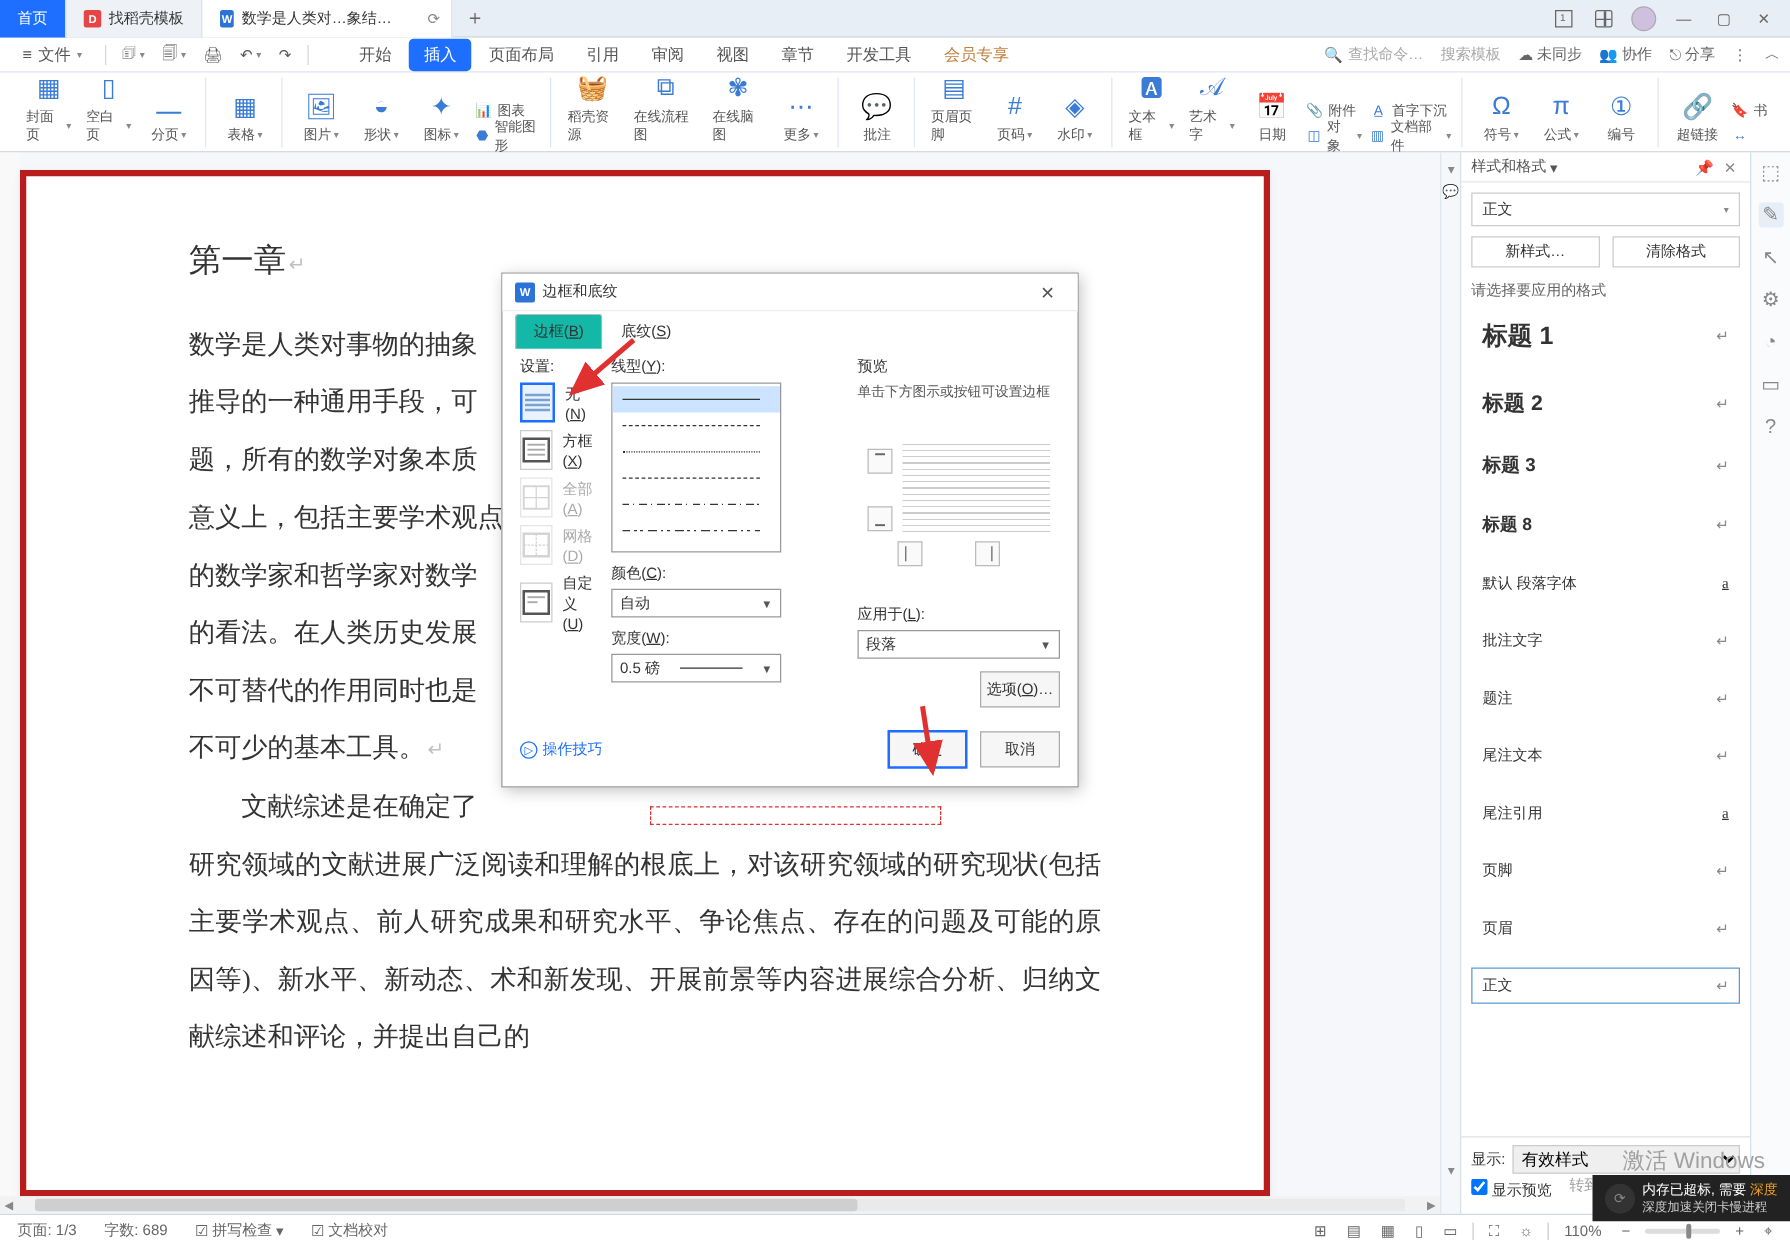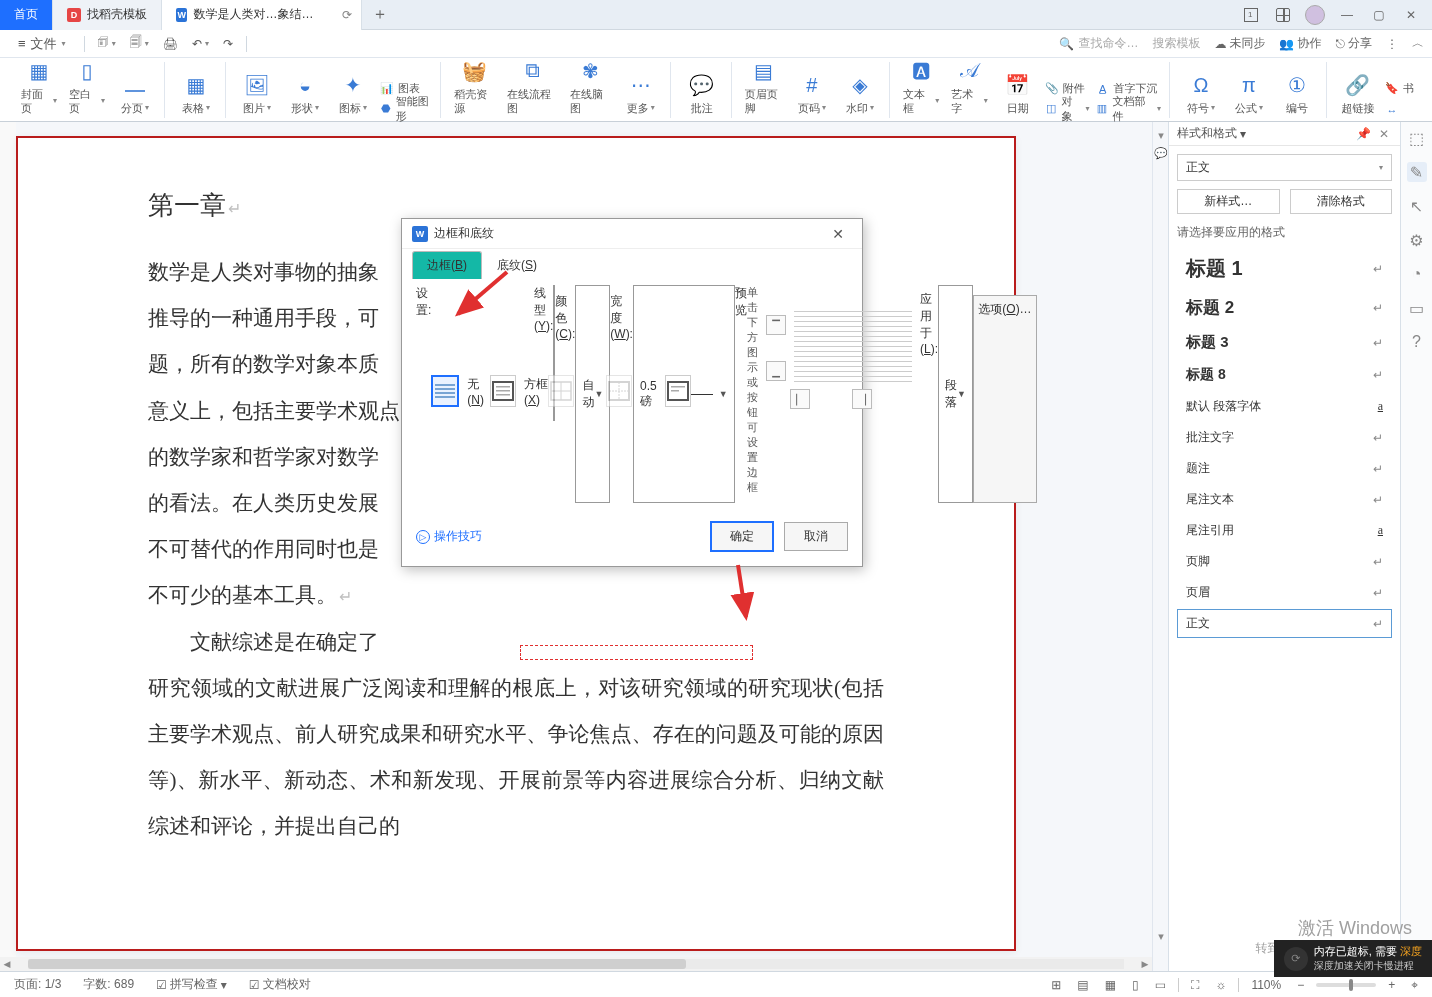--- a/index.html
+++ b/index.html
@@ -46,21 +46,21 @@
   .big-btn { display:flex; flex-direction:column; align-items:center; gap:2px; font-size:11px; color:#555; padding:2px 3px;min-width:42px;}
   .big-btn .icon-box { width:28px; height:28px; display:flex;align-items:center;justify-content:center;color:#3a7bd5;font-size:20px;}
   .big-btn .lbl { display:flex;align-items:center;gap:2px;line-height:1.3;}
   .small-btn-col { display:flex;flex-direction:column;gap:2px;font-size:11px;color:#555;}
   .small-btn { display:flex;align-items:center;gap:4px;height:18px;}
   .small-icon { width:14px;height:14px;display:inline-flex;align-items:center;justify-content:center;color:#3a7bd5;}
   
   
   .main-area { position:absolute; top:122px; left:0; right:0; bottom:26px; display:flex;}
   .doc-area { flex:1; background:#f5f7fa; position:relative; overflow:hidden;}
-  .doc-page { position:absolute; left:16px; top:14px; width:1000px; background:#fff; border:2px solid #b91c1c; box-shadow: 0 2px 8px rgba(0,0,0,0.06); padding: 50px 130px 100px 130px;}
+  .doc-page { position:absolute; left:16px; top:14px; width:1000px; background:#fff; border:5px solid #b91c1c; box-shadow: 0 2px 8px rgba(0,0,0,0.06); padding: 50px 130px 100px 130px;}
   .vruler { position:absolute; left:0; top:0; width:16px; height:2000px; background:#f9f9f9;}
   .doc-page h1 { font-size:26px; font-weight:normal; font-family: "SimSun", serif; margin-bottom:26px;}
   .doc-page p { font-size:21px; line-height:2.2; font-family:"SimSun", serif; text-align:justify;}
   .doc-page p.indent { text-indent:2em;}
   .para-mark { color:#c0c0c0; font-size:16px; margin-left:2px;}
   .red-dashed { border:1.5px dashed #e03030; position:absolute; pointer-events:none;}
   
   
   .right-side-icons { width:32px; border-left:1px solid #d8e0e8; background:#fafbfc; display:flex; flex-direction:column; align-items:center; padding-top:6px; gap:14px;}
   .rsi { width:20px;height:20px;color:#888;display:flex;align-items:center;justify-content:center;font-size:16px;}
@@ -68,21 +68,21 @@
   
   .style-panel { width:232px; border-left:1px solid #d8e0e8; background:#fff; display:flex; flex-direction:column;}
   .sp-header { height: 24px; display:flex; align-items:center; padding:0 8px; border-bottom:1px solid #e6e6e6;}
   .sp-header .title { flex:1; font-size:12px; color:#555; display:flex; align-items:center; gap:3px;}
   .sp-header .ctrl { width:16px;height:16px;color:#888;display:flex;align-items:center;justify-content:center;margin-left:4px;}
   .sp-body { flex:1; padding: 8px; overflow:auto;}
   .style-current { border:1px solid #ccc; padding:4px 8px; margin-bottom:8px; display:flex;align-items:center;justify-content:space-between;}
   .sp-btns { display:flex; gap:10px; margin-bottom:10px;}
   .sp-btn { flex:1; border:1px solid #ccc; padding:3px 0; text-align:center; background:#fff;}
   .sp-hint { font-size:12px; color:#666; margin:8px 0;}
-  .style-list { display:flex; flex-direction:column; gap:2px;}
+  .style-list { display:flex; flex-direction:column; gap:17px;}
   .style-item { padding:5px 8px; display:flex; align-items:center; justify-content:space-between; border:1px solid transparent;}
   .style-item.sel { border:1px solid #5b9bd5;}
   .style-item .ret { color:#888;}
   .style-item .a-mark { font-family:serif; text-decoration:underline;}
   .sn1 { font-size:20px; font-weight:bold;}
   .sn2 { font-size:17px; font-weight:bold;}
   .sn3 { font-size:15px; font-weight:bold;}
   .sn4 { font-size:14px; font-weight:bold;}
   .sp-footer { border-top:1px solid #e0e0e0; padding:6px 8px;}
   .sp-footer .row { display:flex; align-items:center; gap:6px; margin-bottom:4px; font-size:12px;}
@@ -98,21 +98,21 @@
   .dialog-overlay { position:absolute; left:401px; top:218px; width:462px; background:#fff; border:1px solid #999; box-shadow: 2px 3px 12px rgba(0,0,0,0.25); z-index:100;}
   .dlg-title { height:30px; background:#fff; display:flex; align-items:center; padding:0 10px; border-bottom:1px solid #eee;}
   .dlg-title-icon { width:16px;height:16px;background:#2b73d7;border-radius:2px;margin-right:6px;display:flex;align-items:center;justify-content:center;color:#fff;font-size:9px;font-weight:bold;}
   .dlg-title-text { flex:1; font-size:12px;}
   .dlg-close { width:28px;height:24px;display:flex;align-items:center;justify-content:center;color:#555;font-size:14px;}
   .dlg-tabs { display:flex; padding: 2px 10px 0 10px;}
   .dlg-tab { padding:5px 14px; border:1px solid transparent; border-bottom:none; font-size:12px;}
   .dlg-tab.active { border-color:#bbb; background:#14b8a6; border-radius:3px 3px 0 0;}
   .dlg-tab .ul{text-decoration:underline;}
   .dlg-body { padding: 6px 14px 10px 14px; display:flex; gap:14px;}
-  .dlg-col { display:flex; flex-direction:row;}
+  .dlg-col { display:flex; flex-direction:column;}
   .dlg-col.settings { width:104px;}
   .dlg-col.linetype { width:140px;}
   .dlg-col.preview { flex:1;margin-left:47px;}
   .set-label { font-size:12px; margin-bottom:4px;}
   .set-row { display:flex; align-items:center; gap:8px; margin-bottom:6px;}
   .set-icon { width:34px;height:32px; border:1px solid #ccc; background:#fff; display:flex;align-items:center;justify-content:center; position:relative;}
   .set-icon.sel { border:2px solid #1e6fff; background:#eaf2ff;}
   .set-icon svg { width:24px;height:22px;}
   .set-nm { font-size:12px;}
   .set-nm .ul{text-decoration:underline;}
@@ -202,20 +202,31 @@
 <div class="qat-row">
   <div class="qat-btn file-btn">≡ <span>文件</span> <span class="chev-down">▾</span></div>
   <div class="qat-sep"></div>
   <div class="qat-btn">🗊<span class="chev-down">▾</span></div>
   <div class="qat-btn">🗐<span class="chev-down">▾</span></div>
   <div class="qat-btn">🖨</div>
   <div class="qat-btn">↶<span class="chev-down">▾</span></div>
   <div class="qat-btn">↷</div>
   <div class="qat-sep"></div>
 
+  <div class="ribbon-tabs">
+    <div class="ribbon-tab">开始</div>
+    <div class="ribbon-tab active">插入</div>
+    <div class="ribbon-tab">页面布局</div>
+    <div class="ribbon-tab">引用</div>
+    <div class="ribbon-tab">审阅</div>
+    <div class="ribbon-tab">视图</div>
+    <div class="ribbon-tab">章节</div>
+    <div class="ribbon-tab">开发工具</div>
+    <div class="ribbon-tab member">会员专享</div>
+  </div>
 
   <div class="ribbon-right">
     <div class="search-box">🔍 <span>查找命令…</span></div>
     <div class="search-box">
         <span>搜索模板</span>
       </div>
     <div class="rr-item">☁ <span>未同步</span></div>
     <div class="rr-item">👥 <span>协作</span></div>
     <div class="rr-item">⎋ <span>分享</span></div>
     <div class="rr-item">⋮</div>
@@ -526,20 +537,30 @@
           </div>
           <div class="style-item">
             <span class="">页眉</span>
             <span class="ret">↵</span>
           </div>
           <div class="style-item sel">
             <span class="">正文</span>
             <span class="ret">↵</span>
           </div>
         </div>
+    </div>
+    <div class="sp-footer">
+      <div class="row">
+          <span>显示:</span>
+        <select><option>有效样式</option></select>
+      </div>
+      <div class="row" style="position:relative">
+        <label><input type="checkbox" checked="" style=""> <span>显示预览</span></label>
+        <span class="intel-layout intel-icon">智能排版</span>
+      </div>
     </div>
   </div>
 
   <div class="right-side-icons">
     <div class="rsi">⬚</div>
     <div class="rsi active">✎</div>
     <div class="rsi">↖</div>
     <div class="rsi">⚙</div>
     <div class="rsi">◔</div>
     <div class="rsi">▭</div>

